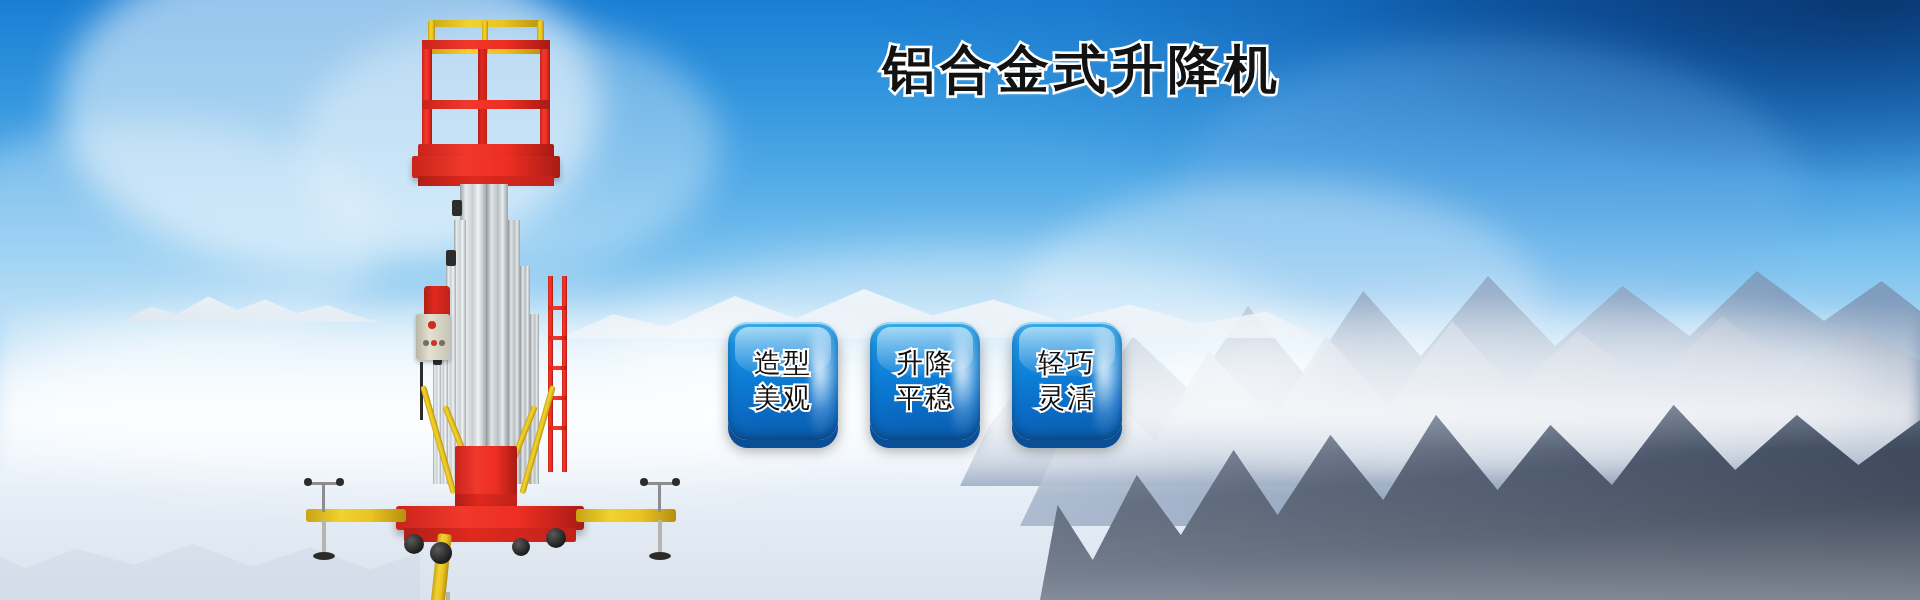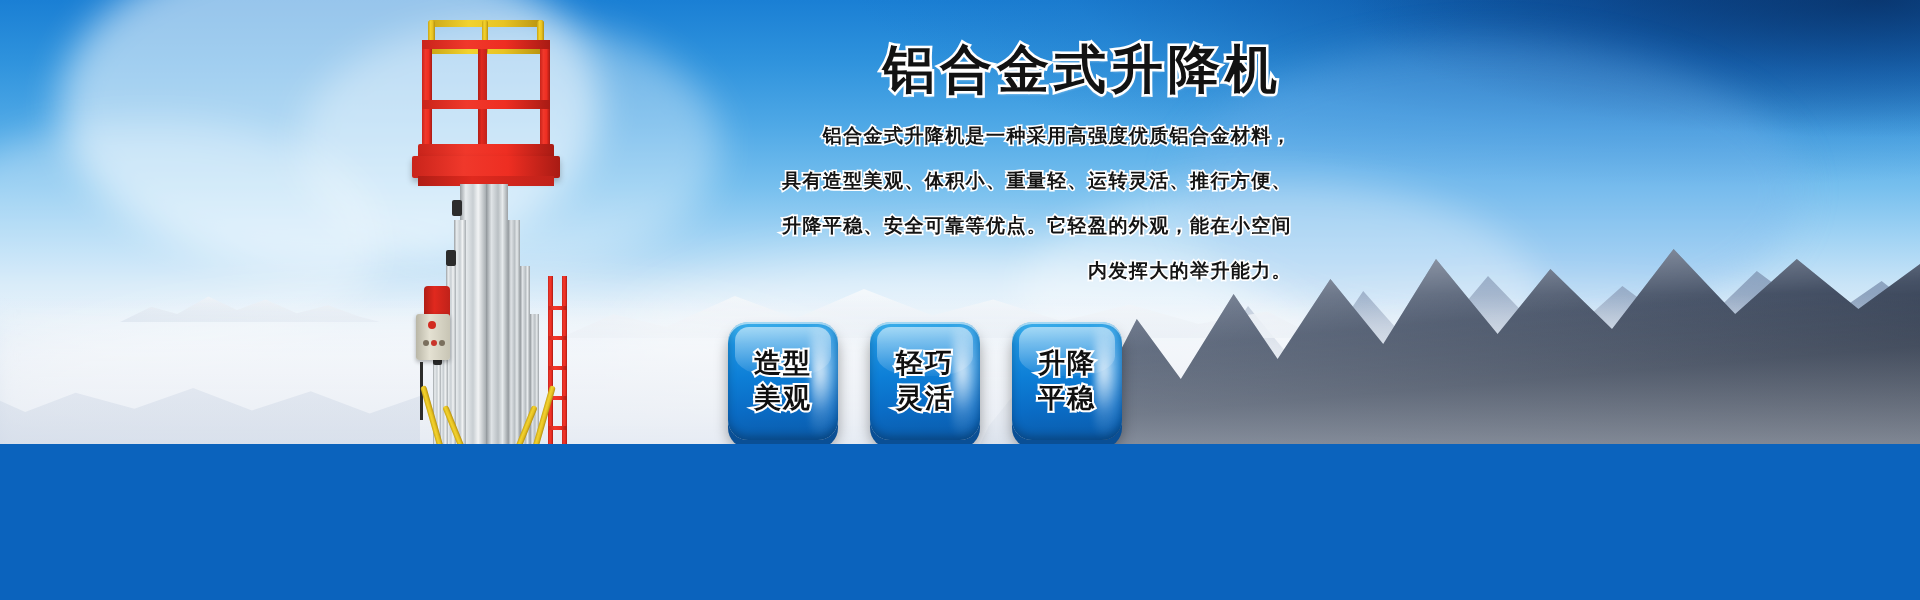--- a/index.html
+++ b/index.html
@@ -2,21 +2,21 @@
 <html><head>
 <meta charset="utf-8">
 <style>
   * { margin:0; padding:0; box-sizing:border-box; }
   html,body { width:1920px; height:600px; overflow:hidden; }
   body {
     font-family:"Liberation Sans","DejaVu Sans",sans-serif;
     background:#0b63bd;
   }
 
-  #banner { position:relative; width:1920px; height:444px; overflow:hidden; }
+  #banner { position:relative; width:1920px; height:600px; overflow:hidden; }
 
   
   .sky {
     position:absolute; inset:0;
     background:
       linear-gradient(to bottom,
         #1a7fd4 0%,
         #2f93dd 14%,
         #4ea8e6 28%,
         #76bfee 42%,
@@ -145,21 +145,21 @@
     background:linear-gradient(to bottom, rgba(255,255,255,0.55), rgba(255,255,255,0.06));
     pointer-events:none;
   }
   .badge::after {
     content:""; position:absolute; right:-6px; top:6px; width:34px; height:92%;
     background:radial-gradient(ellipse at 30% 40%, rgba(255,255,255,0.85) 0%, rgba(255,255,255,0.18) 45%, rgba(255,255,255,0) 72%);
     filter:blur(3px); pointer-events:none;
   }
   .badge-line {
     position:relative; z-index:2;
-    font-size:27px; font-weight:bold; color:#101010;
+    font-size:27px; font-weight:normal; color:#101010;
     letter-spacing:2px; line-height:1.28;
     -webkit-text-stroke:4px #ffffff; paint-order:stroke fill;
   }
 
   
   .machine { position:absolute; left:300px; top:14px; width:400px; height:580px; }
   .m { position:absolute; }
   .red   { background:linear-gradient(to right,#c9241b,#f0382b 35%,#ee2e22 65%,#a81b14); }
   .red2  { background:linear-gradient(to right,#b01e16,#e0291e 40%,#c0221a); }
   .ylw   { background:linear-gradient(to right,#c8a416,#f2d22e 35%,#e8c323 65%,#b5900f); }
@@ -281,36 +281,30 @@
     <div class="m" style="left:146px; top:578px; width:4px; height:14px; background:#b5b5ad;"></div>
 
     <div class="m" style="left:104px; top:520px; width:20px; height:20px; border-radius:50%; background:radial-gradient(circle at 35% 32%,#5a5a5a,#1c1c1c 70%);"></div>
     <div class="m" style="left:130px; top:528px; width:22px; height:22px; border-radius:50%; background:radial-gradient(circle at 35% 32%,#5a5a5a,#1c1c1c 70%);"></div>
     <div class="m" style="left:246px; top:514px; width:20px; height:20px; border-radius:50%; background:radial-gradient(circle at 35% 32%,#5a5a5a,#1c1c1c 70%);"></div>
     <div class="m" style="left:212px; top:524px; width:18px; height:18px; border-radius:50%; background:radial-gradient(circle at 35% 32%,#5a5a5a,#1c1c1c 70%);"></div>
   </div>
 
   <div class="text-col">
     <div class="title">铝合金式升降机</div>
-    <div class="desc">
-      <div class="desc-line">铝合金式升降机是一种采用高强度优质铝合金材料，</div>
-      <div class="desc-line">具有造型美观、体积小、重量轻、运转灵活、推行方便、</div>
-      <div class="desc-line">升降平稳、安全可靠等优点。它轻盈的外观，能在小空间</div>
-      <div class="desc-line">内发挥大的举升能力。</div>
-    </div>
   </div>
 
   <div class="badges">
     <div class="badge">
       <span class="badge-line">造型</span>
       <span class="badge-line">美观</span>
     </div>
     <div class="badge">
+      <span class="badge-line">升降</span>
+      <span class="badge-line">平稳</span>
+    </div>
+    <div class="badge">
       <span class="badge-line">轻巧</span>
       <span class="badge-line">灵活</span>
     </div>
-    <div class="badge">
-      <span class="badge-line">升降</span>
-      <span class="badge-line">平稳</span>
-    </div>
   </div>
 
 </div>
 
 </body></html>

